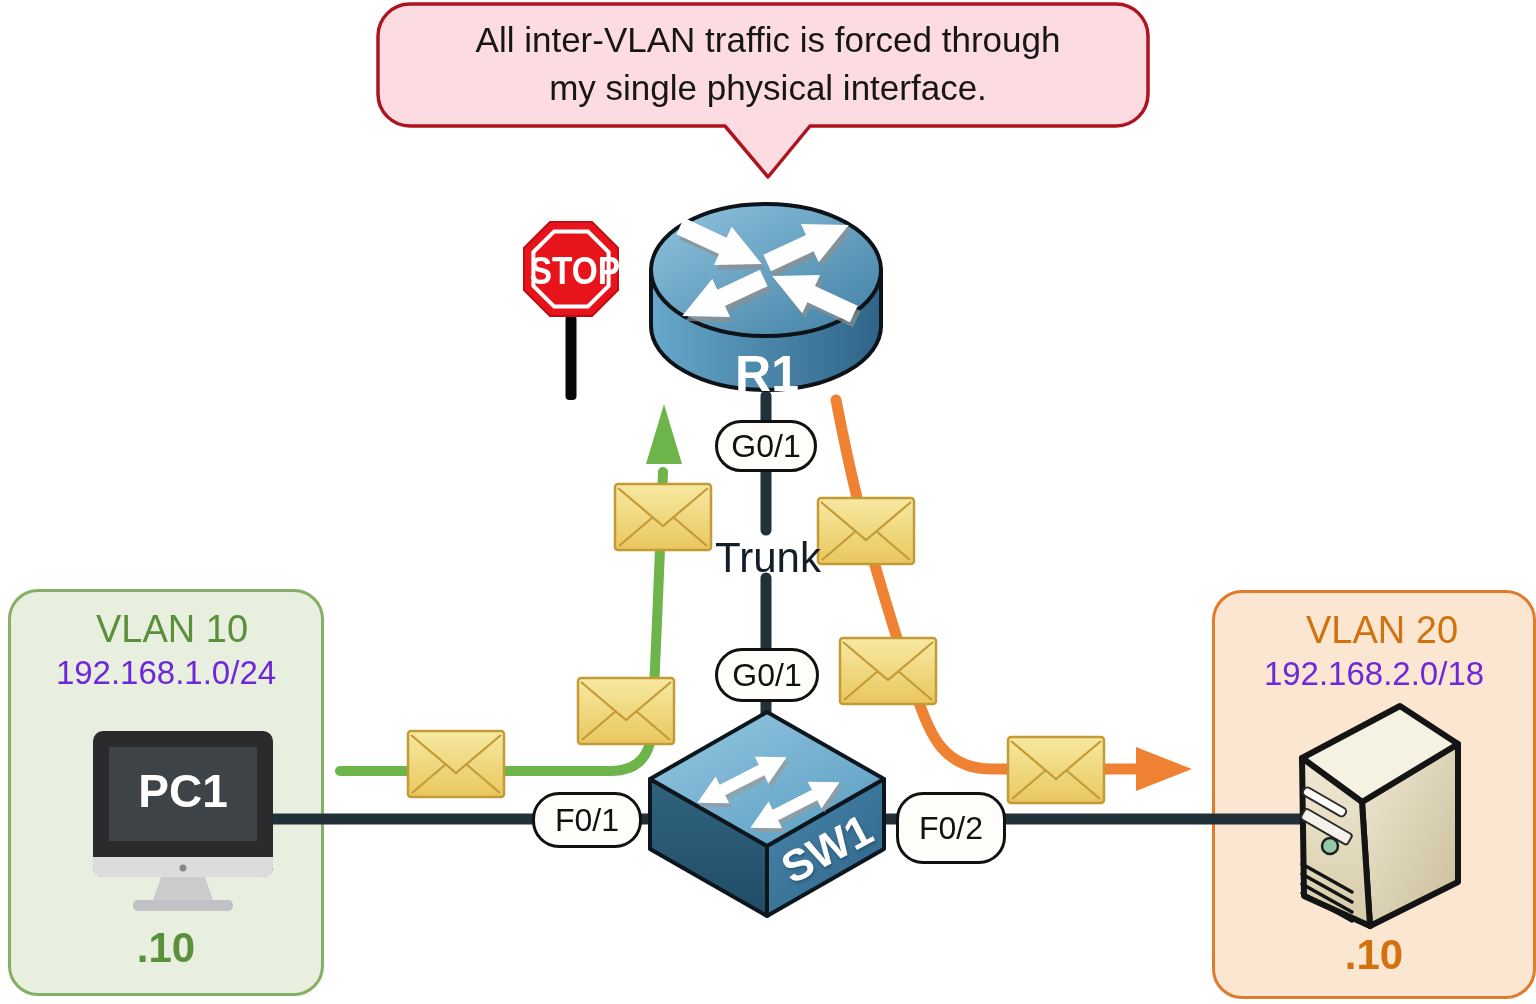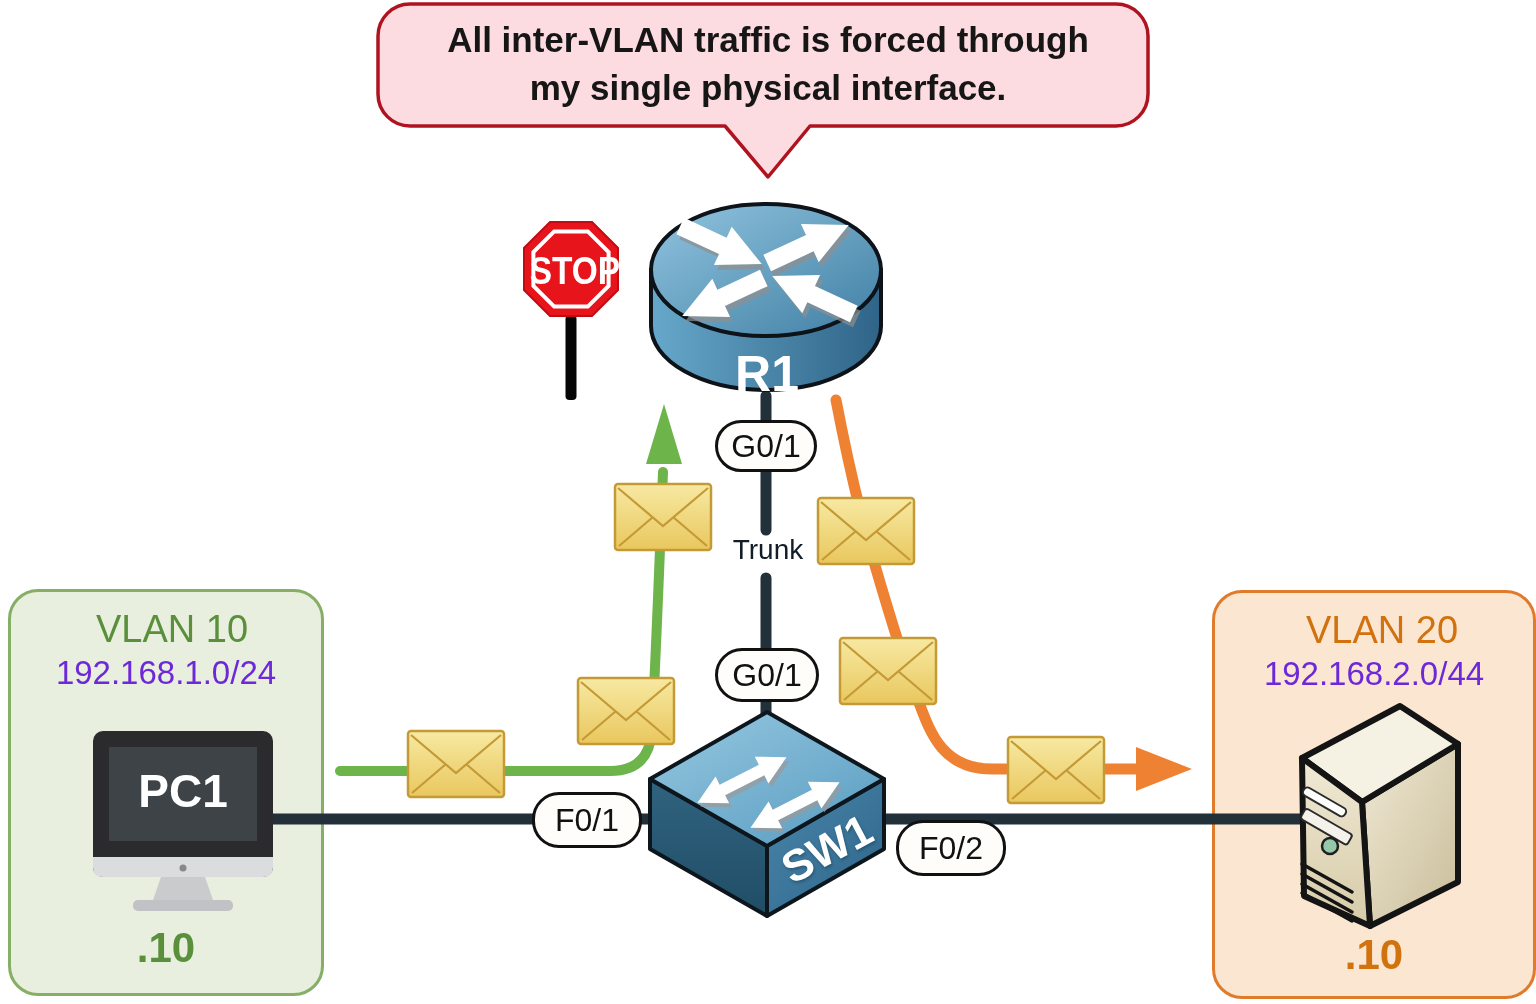--- a/index.html
+++ b/index.html
@@ -15,58 +15,58 @@
   .v10 .vlan-title{color:var(--vlan10-text);padding-left:12px;}
   .v20 .vlan-title{color:var(--vlan20-text);margin-left:16px;}
   .vlan-subnet{position:absolute;left:0;right:0;top:62px;text-align:center;
                font-size:33px;font-weight:500;color:#6d28d9;}
   .vlan-host{position:absolute;left:0;right:0;text-align:center;font-size:42px;font-weight:700;}
   .v10 .vlan-host{top:332px;color:var(--vlan10-text);}
   .v20 .vlan-host{top:338px;color:var(--vlan20-text);}
   svg.scene{position:absolute;left:0;top:0;z-index:2;}
   .lbl{position:absolute;z-index:3;}
   .bubble-text{left:402px;top:16px;width:732px;text-align:center;font-size:35px;
-               line-height:48px;font-weight:700;color:#161616;}
+               line-height:48px;font-weight:400;color:#161616;}
   .stop-label{left:524px;top:250px;width:94px;text-align:center;font-size:38px;
               font-weight:800;color:#fff;transform:scaleX(.88);letter-spacing:0px;}
   .r1-label{left:706px;top:338px;width:122px;text-align:center;font-size:50px;
             font-weight:700;color:#fff;margin-top:7px;}
   .sw1-label{left:757px;top:824px;width:140px;text-align:center;font-size:44px;
              font-weight:700;color:#fff;transform:rotate(-28deg);
              text-shadow:0 2px 3px rgba(10,30,45,.35);}
   .pc1-label{left:103px;top:764px;width:160px;text-align:center;font-size:46px;
              font-weight:700;color:#fff;}
-  .trunk-label{left:702px;top:534px;width:132px;text-align:center;font-size:28px;
+  .trunk-label{left:702px;top:534px;width:132px;text-align:center;font-size:42px;
                font-weight:500;color:#121d27;}
   .pill{position:absolute;z-index:3;background:#fffdf9;border:3.5px solid #111;
         border-radius:27px;display:flex;align-items:center;justify-content:center;
         font-size:32px;font-weight:500;color:#111;box-sizing:border-box;}
   .pill.g01-top{left:715px;top:420px;width:102px;height:52px;}
   .pill.g01-bot{left:715px;top:648px;width:104px;height:54px;}
   .pill.f01{left:532px;top:792px;width:110px;height:56px;}
-  .pill.f02{left:896px;top:820px;width:110px;height:56px;}
+  .pill.f02{left:896px;top:792px;width:110px;height:72px;}
   .flow-green{stroke:var(--green);}
   .flow-orange{stroke:var(--orange);}
   .fill-green{fill:var(--green);}
   .fill-orange{fill:var(--orange);}
   .cable{stroke:var(--cable);}
 </style>
 </head>
 <body>
 
 <div class="canvas">
 
   <div class="vlan-box v10">
     <div class="vlan-title">VLAN 10</div>
     <div class="vlan-subnet">192.168.1.0/24</div>
     <div class="vlan-host">.10</div>
   </div>
   <div class="vlan-box v20">
     <div class="vlan-title">VLAN 20</div>
-    <div class="vlan-subnet">192.168.2.0/44</div>
+    <div class="vlan-subnet">192.168.2.0/18</div>
     <div class="vlan-host">.10</div>
   </div>
 
   <svg class="scene" width="1536" height="1004" viewBox="0 0 1536 1004">
     <defs>
       <linearGradient id="envG" x1="0" y1="0" x2="0" y2="1">
         <stop offset="0" stop-color="#f7e9a2"></stop>
           <stop offset="1" stop-color="#e9c75e"></stop>
       </linearGradient>
       <linearGradient id="gRT" x1="0" y1="0" x2="1" y2="1">

